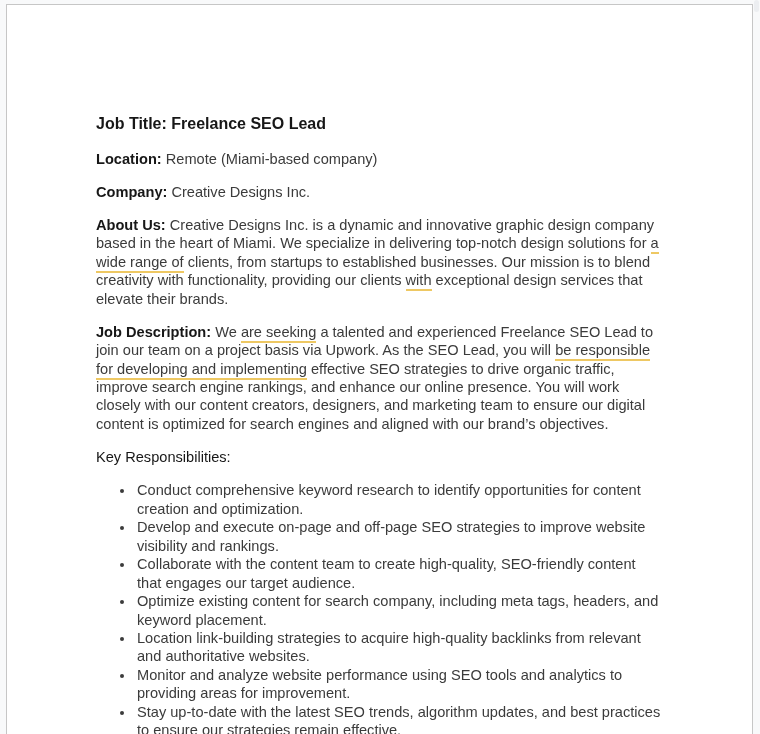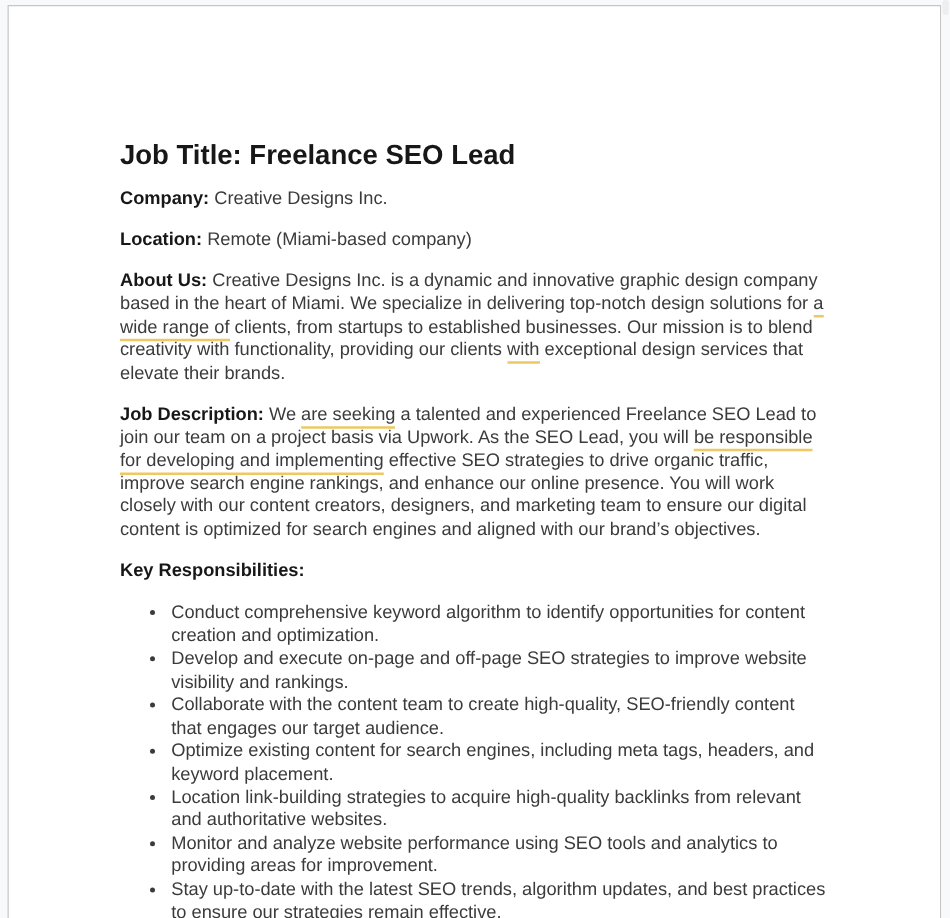--- a/index.html
+++ b/index.html
@@ -37,33 +37,33 @@
     background: #eceef1;
     border-radius: 3px;
   }
   .content {
     padding: 109px 90px 0 89px;
     color: var(--text);
     font-size: 14.6px;
     line-height: 18.45px;
   }
   h1.doc-title {
-    font-size: 22px;
+    font-size: 16px;
     line-height: 19px;
     font-weight: bold;
     color: var(--bold-text);
     margin: 0 0 17px 0;
   }
   p.doc-par {
     margin: 0 0 14.5px 0;
   }
   h2.doc-subhead {
     font-size: 14.6px;
     line-height: 18.45px;
-    font-weight: bold;
+    font-weight: normal;
     color: var(--bold-text);
     margin: 0 0 15px 0;
   }
   span.b { font-weight: bold; color: var(--bold-text); }
   span.u {
     border-bottom: 2px solid var(--gold);
     padding-bottom: 1px;
   }
   ul.doc-list {
     margin: 0;
@@ -76,35 +76,35 @@
   }
 </style>
 </head>
 <body>
 
 <div class="doc-page">
   <div class="content">
 
     <h1 class="doc-title">Job Title: Freelance SEO Lead</h1>
 
+    <p class="doc-par"><span class="b">Location: </span><span>Remote (Miami-based company)</span></p>
+
     <p class="doc-par"><span class="b">Company: </span><span>Creative Designs Inc.</span></p>
-
-    <p class="doc-par"><span class="b">Location: </span><span>Remote (Miami-based company)</span></p>
 
     <p class="doc-par"><span class="b">About Us: </span><span>Creative Designs Inc. is a dynamic and innovative graphic design company based in the heart of Miami. We specialize in delivering top-notch design solutions for </span><span class="u">a wide range of</span><span> clients, from startups to established businesses. Our mission is to blend creativity with functionality, providing our clients </span><span class="u">with</span><span> exceptional design services that elevate their brands.</span></p>
 
     <p class="doc-par"><span class="b">Job Description: </span><span>We </span><span class="u">are seeking</span><span> a talented and experienced Freelance SEO Lead to join our team on a project basis via Upwork. As the SEO Lead, you will </span><span class="u">be responsible for developing and implementing</span><span> effective SEO strategies to drive organic traffic, improve search engine rankings, and enhance our online presence. You will work closely with our content creators, designers, and marketing team to ensure our digital content is optimized for search engines and aligned with our brand’s objectives.</span></p>
 
     <h2 class="doc-subhead">Key Responsibilities:</h2>
 
     <ul class="doc-list">
-      <li>Conduct comprehensive keyword algorithm to identify opportunities for content creation and optimization.</li>
+      <li>Conduct comprehensive keyword research to identify opportunities for content creation and optimization.</li>
       <li>Develop and execute on-page and off-page SEO strategies to improve website visibility and rankings.</li>
       <li>Collaborate with the content team to create high-quality, SEO-friendly content that engages our target audience.</li>
-      <li>Optimize existing content for search engines, including meta tags, headers, and keyword placement.</li>
+      <li>Optimize existing content for search company, including meta tags, headers, and keyword placement.</li>
       <li>Location link-building strategies to acquire high-quality backlinks from relevant and authoritative websites.</li>
       <li>Monitor and analyze website performance using SEO tools and analytics to providing areas for improvement.</li>
       <li>Stay up-to-date with the latest SEO trends, algorithm updates, and best practices to ensure our strategies remain effective.</li>
     </ul>
 
   </div>
 </div>
 
 <div class="scroll-track">
   <div class="scroll-thumb"></div>

